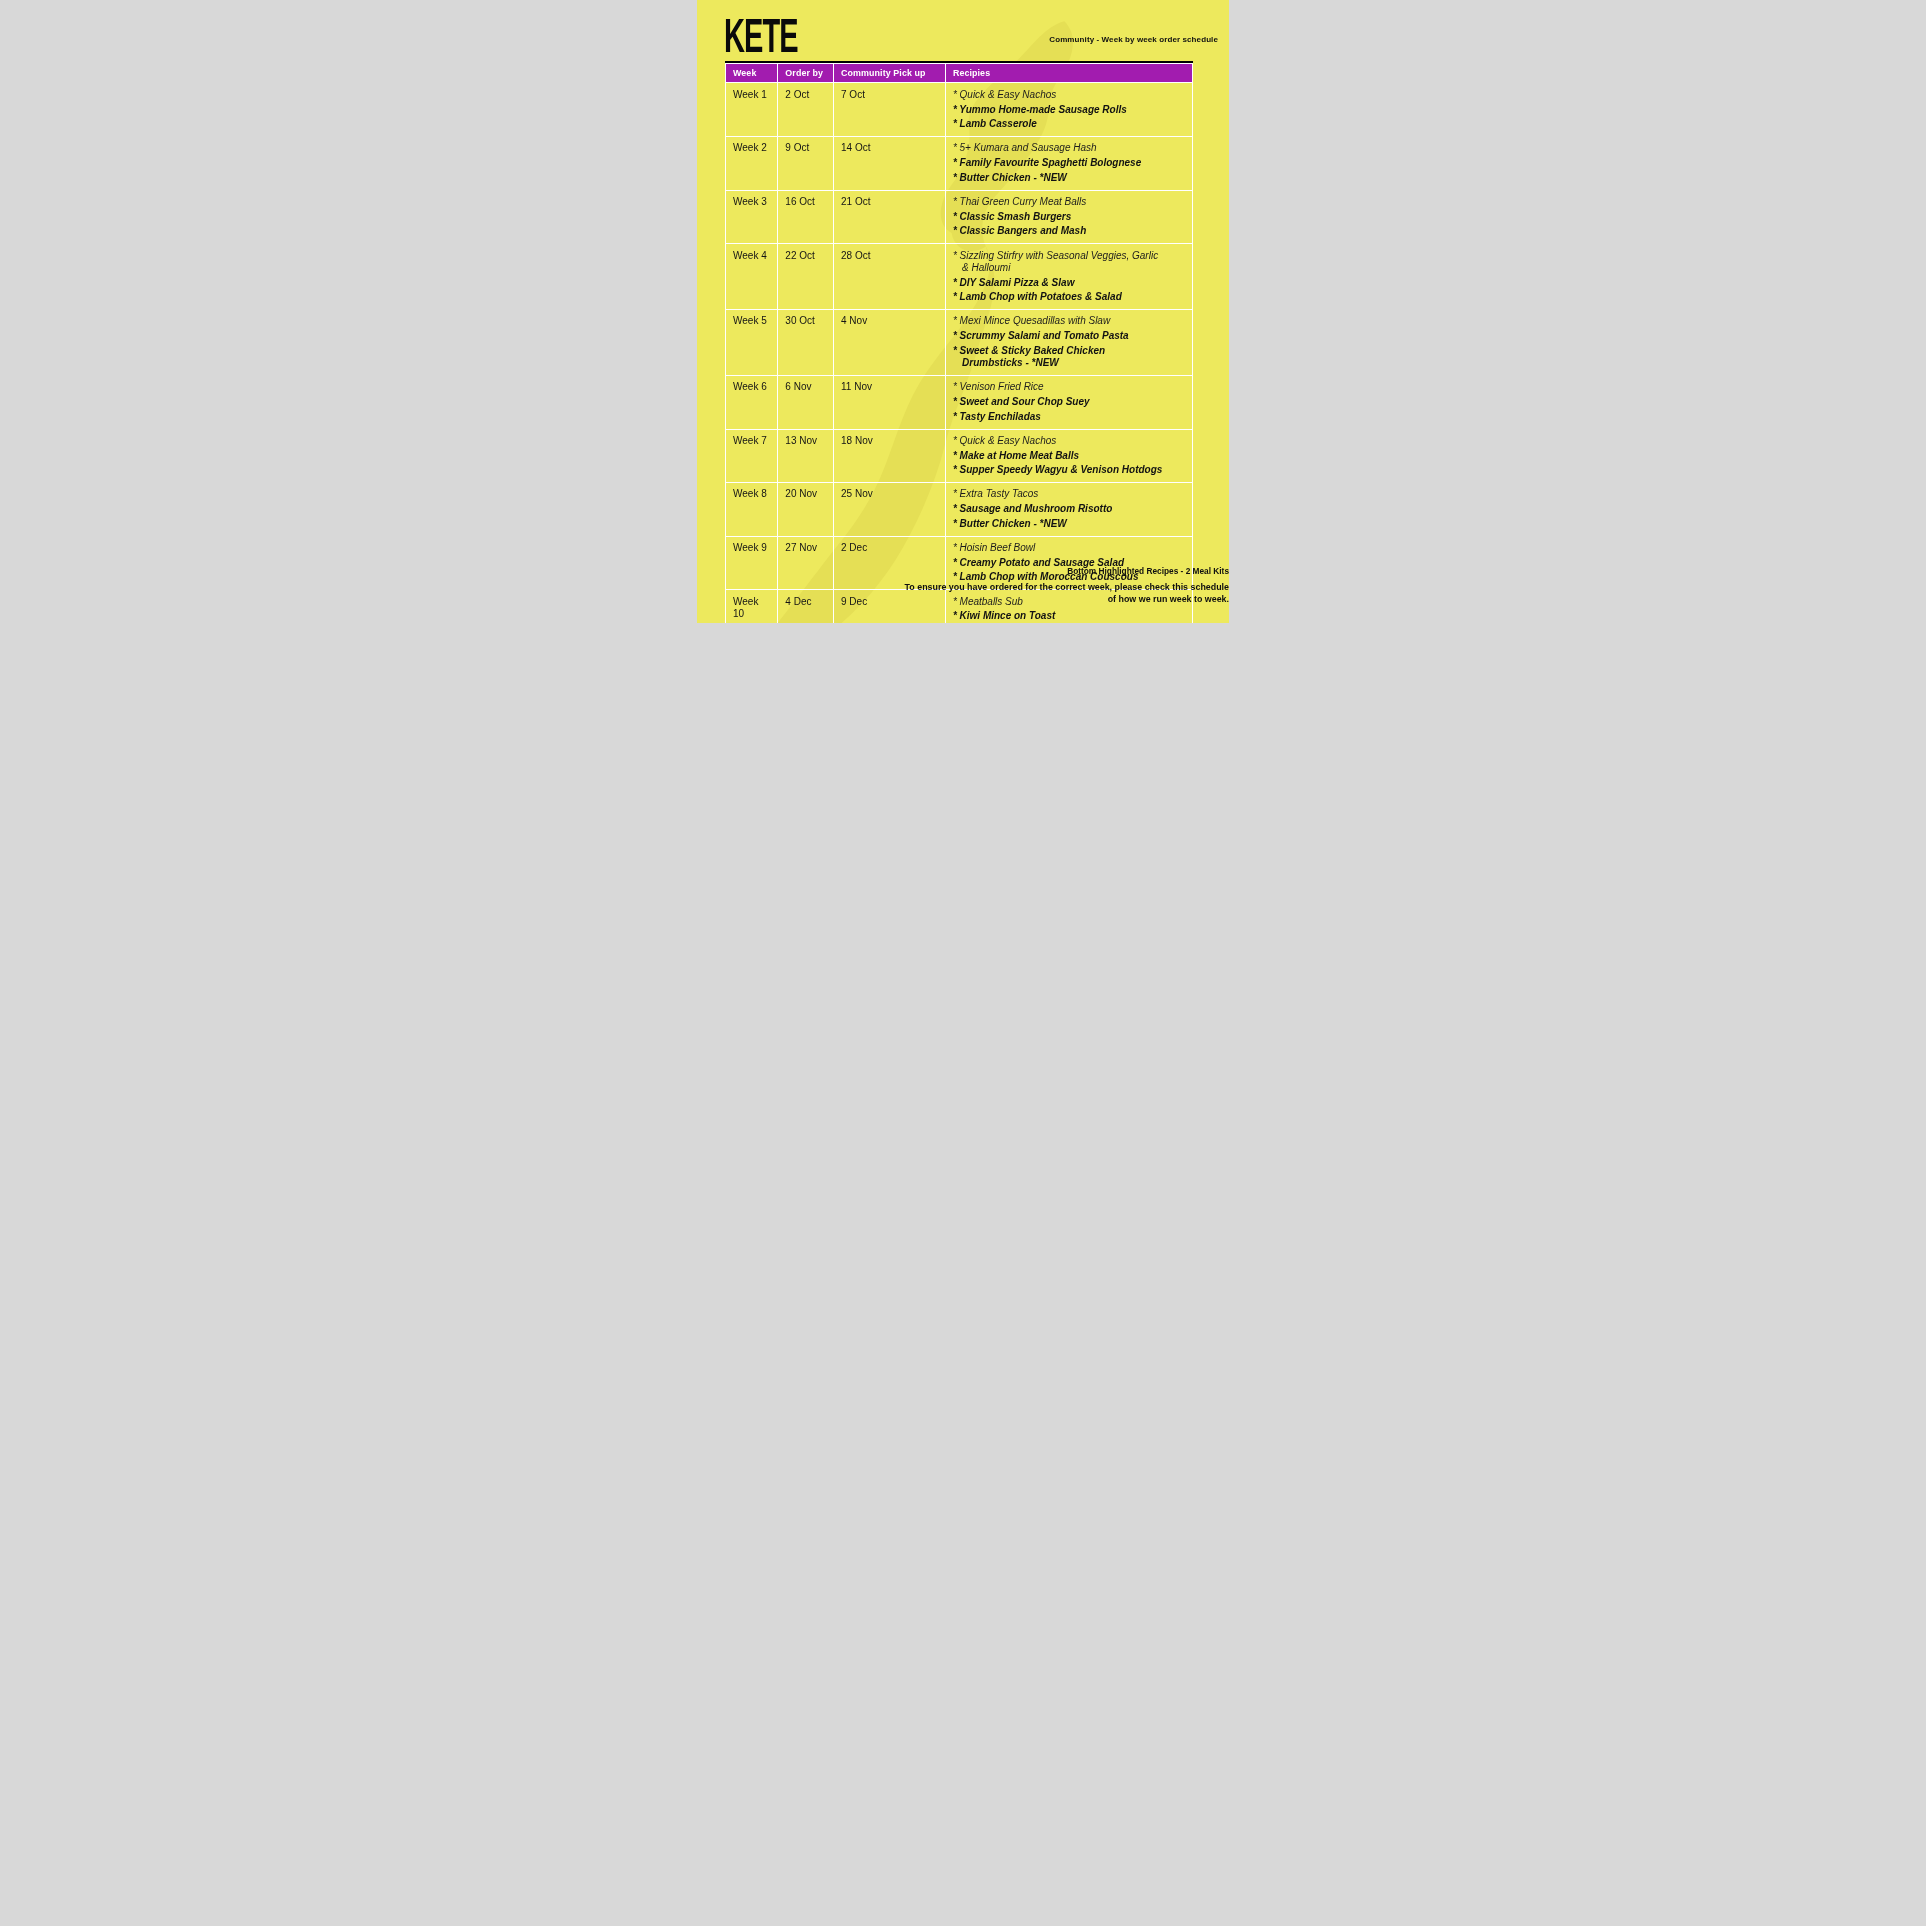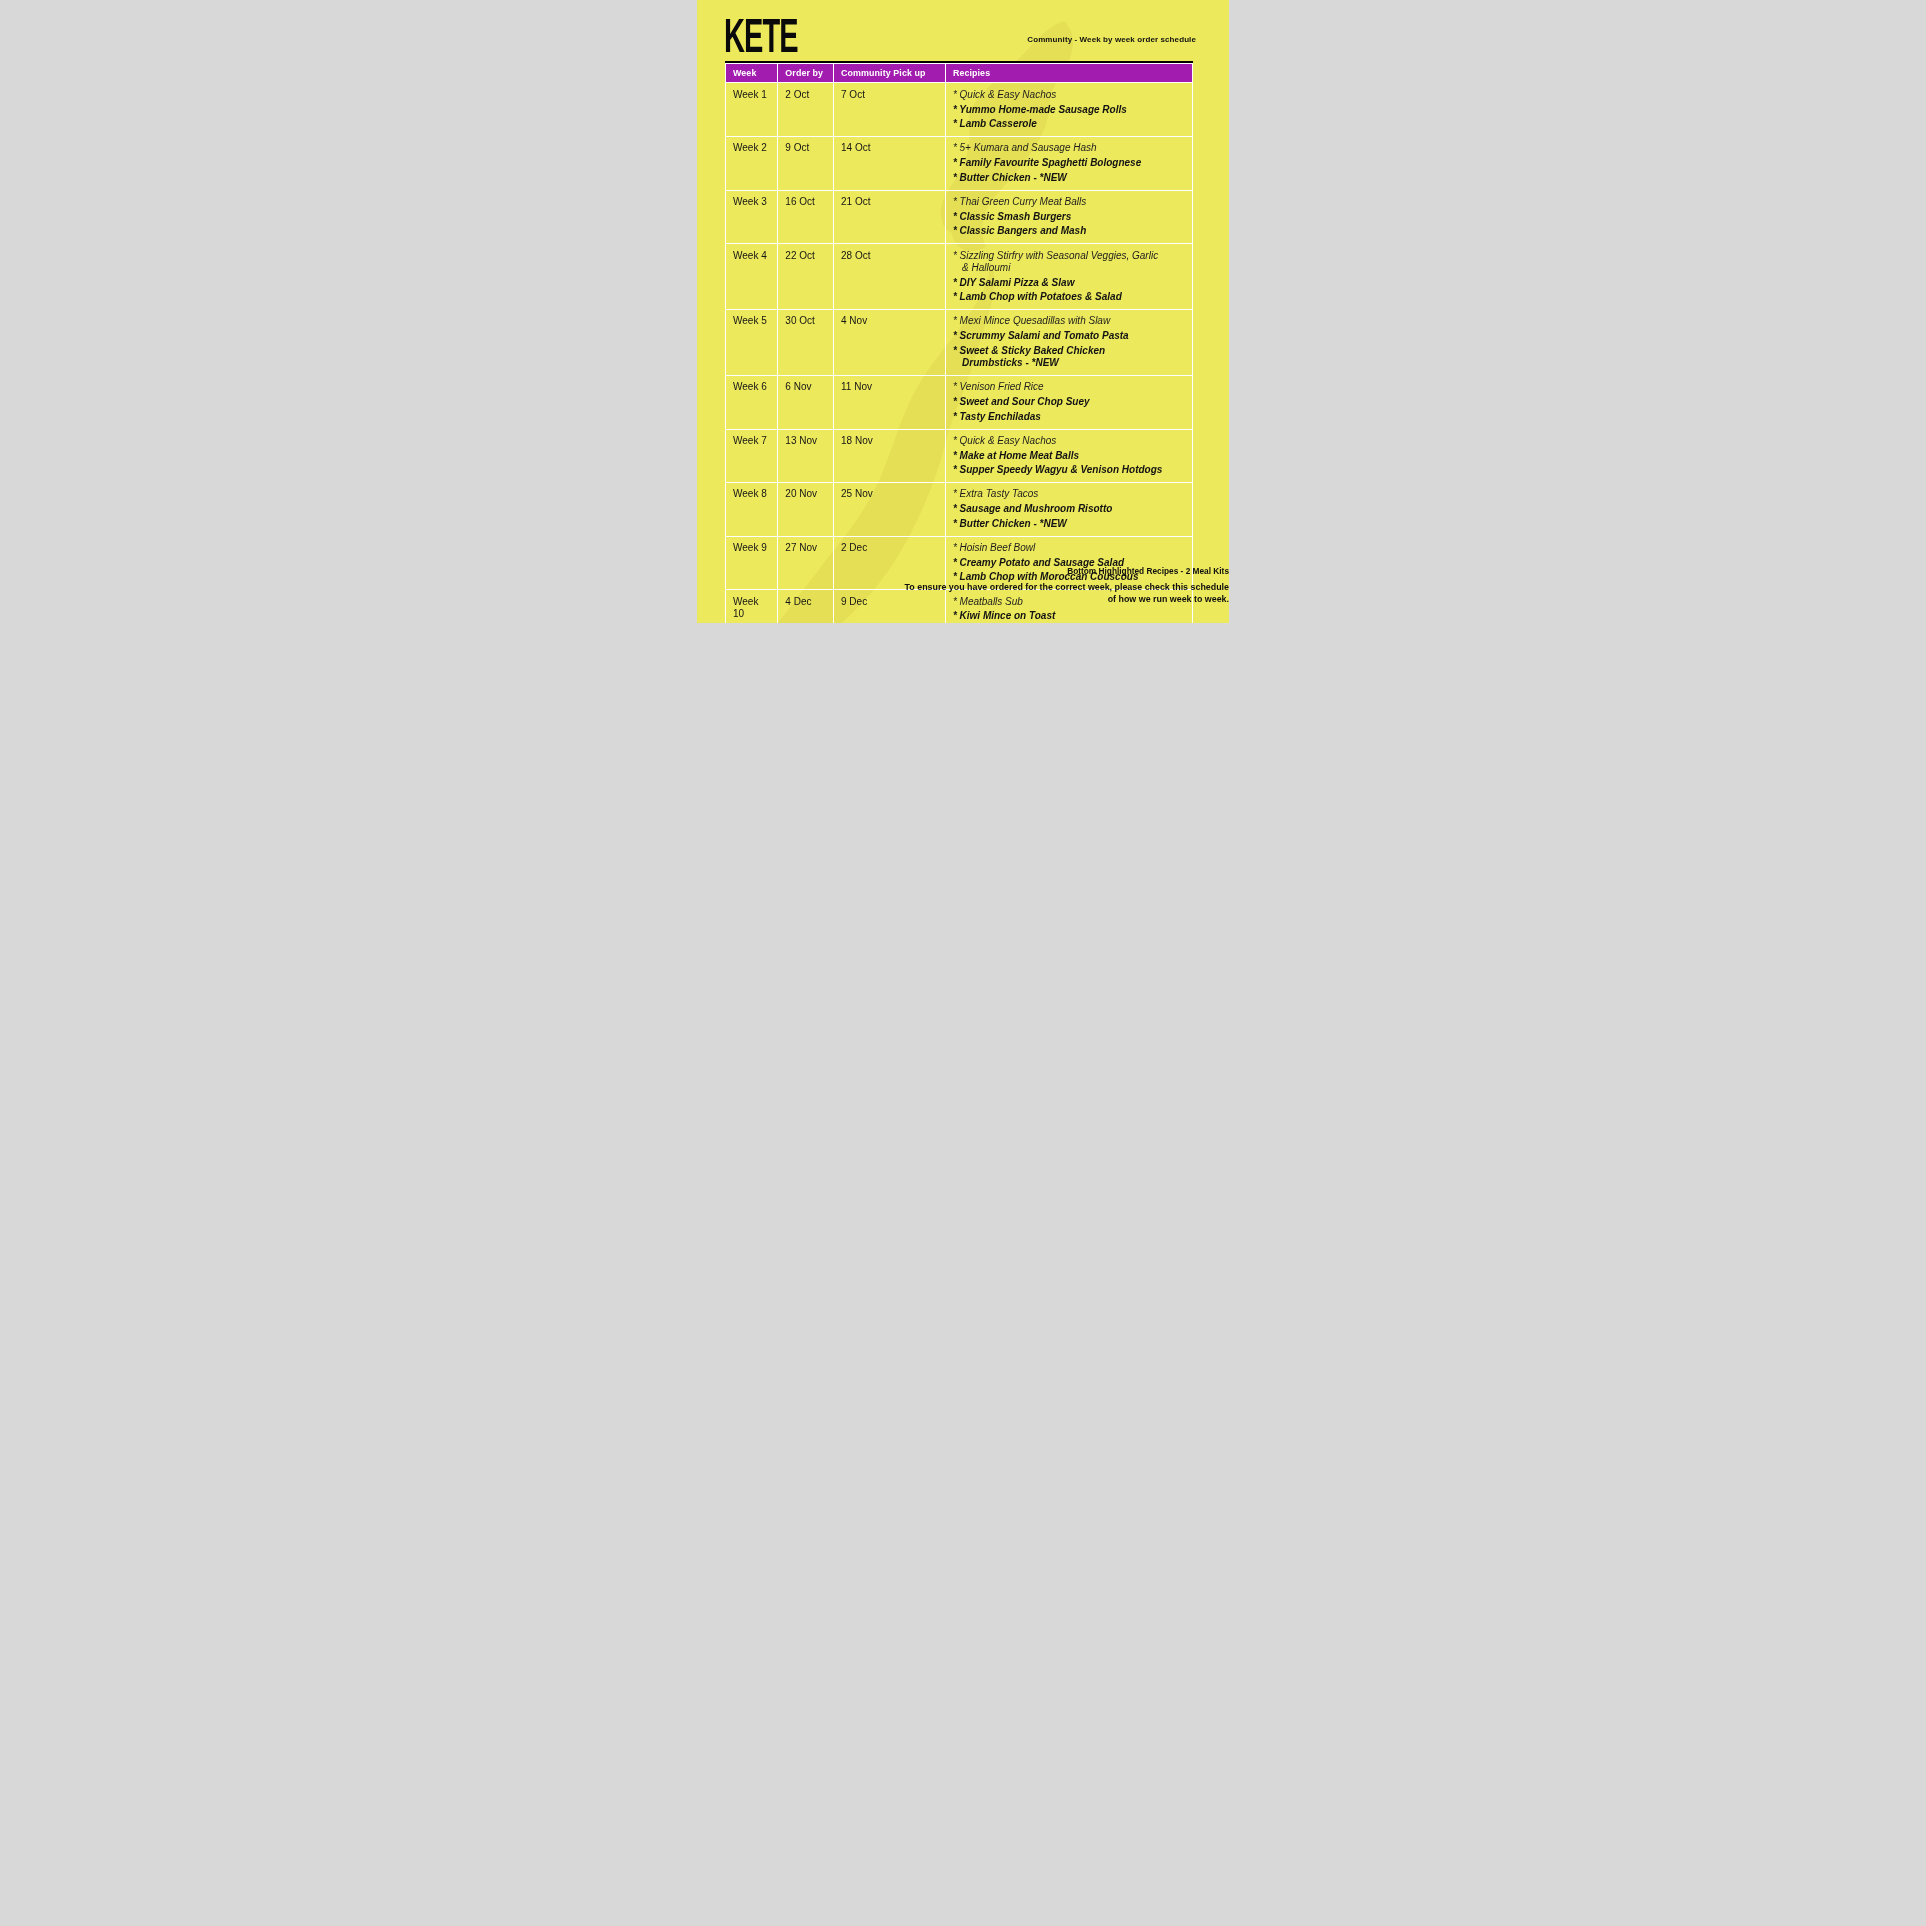--- a/index.html
+++ b/index.html
@@ -32,21 +32,21 @@
     line-height: 0.75;
     letter-spacing: -1.9px;
     color: #0a0a0a;
     transform: scale(0.5, 0.82);
     transform-origin: 0 0;
     white-space: nowrap;
   }
 
   .page-title {
     position: absolute;
-    right: 33px;
+    right: 11px;
     top: 35px;
     font-size: 8px;
     font-weight: 700;
     letter-spacing: 0.1px;
     color: #111111;
   }
 
   .table-wrap {
     position: absolute;
     left: 28px;

